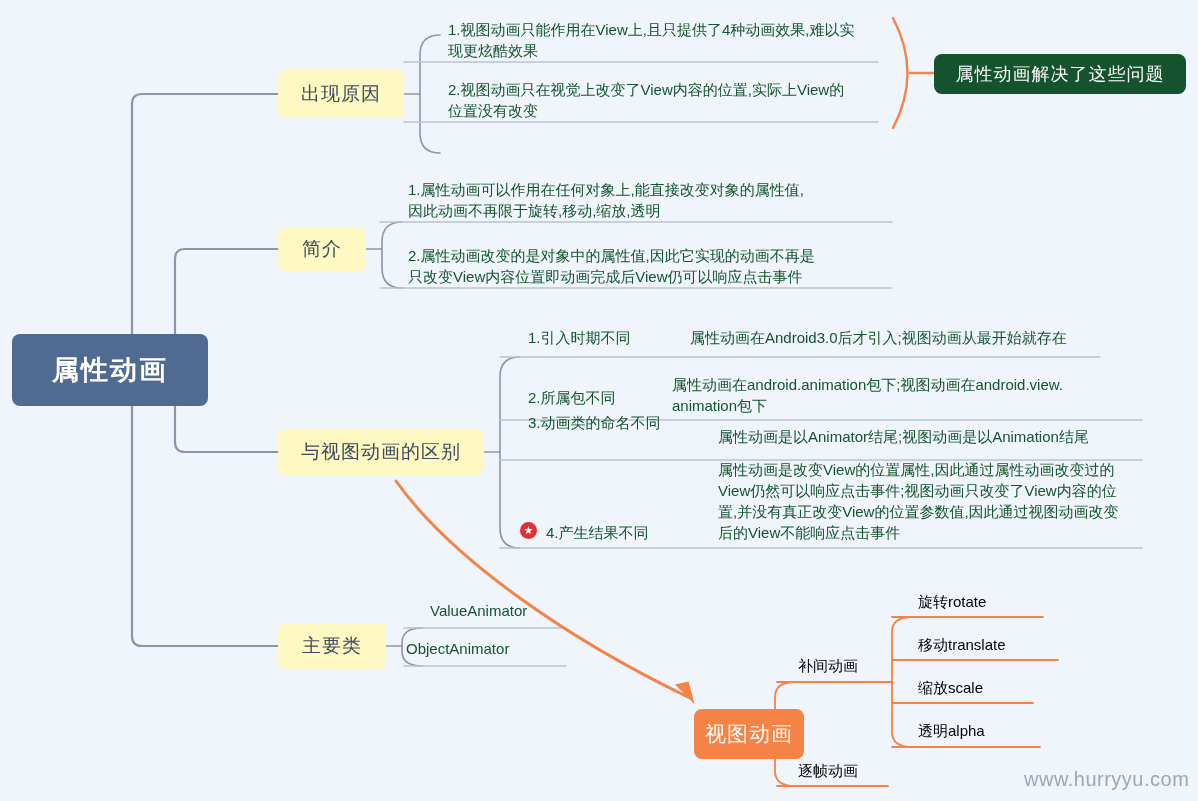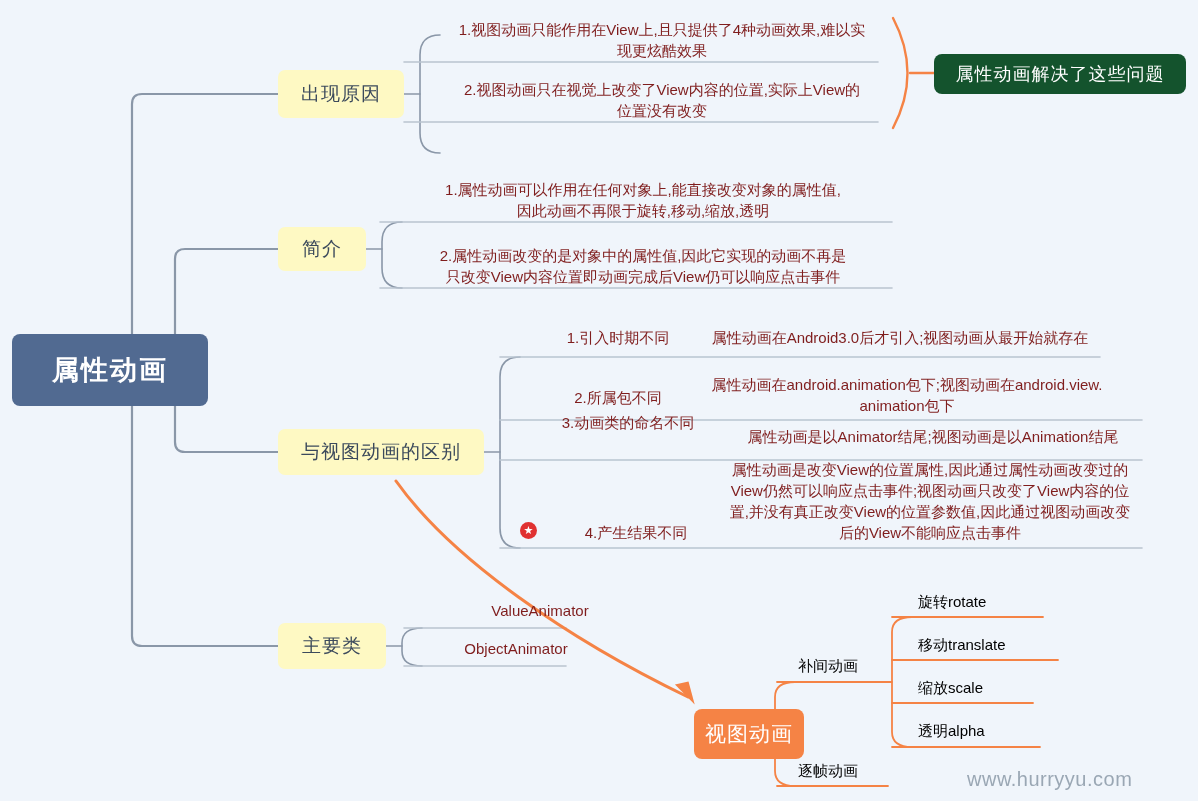--- a/index.html
+++ b/index.html
@@ -26,23 +26,22 @@
   .orange-node{
     background:#f58345;color:#ffffff;border-radius:8px;
     font-size:21px;letter-spacing:1px;
   }
   .orange-pill{
     background:#14532d;color:#ffffff;border-radius:8px;
     font-size:18px;letter-spacing:1px;
   }
 
   .leaf{
-    position:absolute;color:#7f1d1d;font-size:15px;line-height:21px;
+    position:absolute;color:#14532d;font-size:15px;line-height:21px;
     white-space:pre-line;
-    text-align:center;
   }
   .leaf-orange{position:absolute;color:#000000;font-size:15px;line-height:21px;}
 
   .star-badge{
     position:absolute;width:17px;height:17px;border-radius:50%;
     background:#e03131;display:flex;align-items:center;justify-content:center;
     color:#ffffff;font-size:11px;line-height:1;
   }
   .watermark{
     position:absolute;color:#9aa7b4;font-size:20px;letter-spacing:0.5px;
@@ -168,14 +167,14 @@
     <span>视图动画</span>
   </div>
   <div class="leaf-orange" style="left:798px;top:655px;">补间动画</div>
   <div class="leaf-orange" style="left:798px;top:760px;">逐帧动画</div>
 
   <div class="leaf-orange" style="left:918px;top:591px;">旋转rotate</div>
   <div class="leaf-orange" style="left:918px;top:634px;">移动translate</div>
   <div class="leaf-orange" style="left:918px;top:677px;">缩放scale</div>
   <div class="leaf-orange" style="left:918px;top:720px;">透明alpha</div>
 
-  <div class="watermark" style="left:967px;top:768px;">www.hurryyu.com</div>
+  <div class="watermark" style="left:1024px;top:768px;">www.hurryyu.com</div>
 </div>
 
 </body></html>

